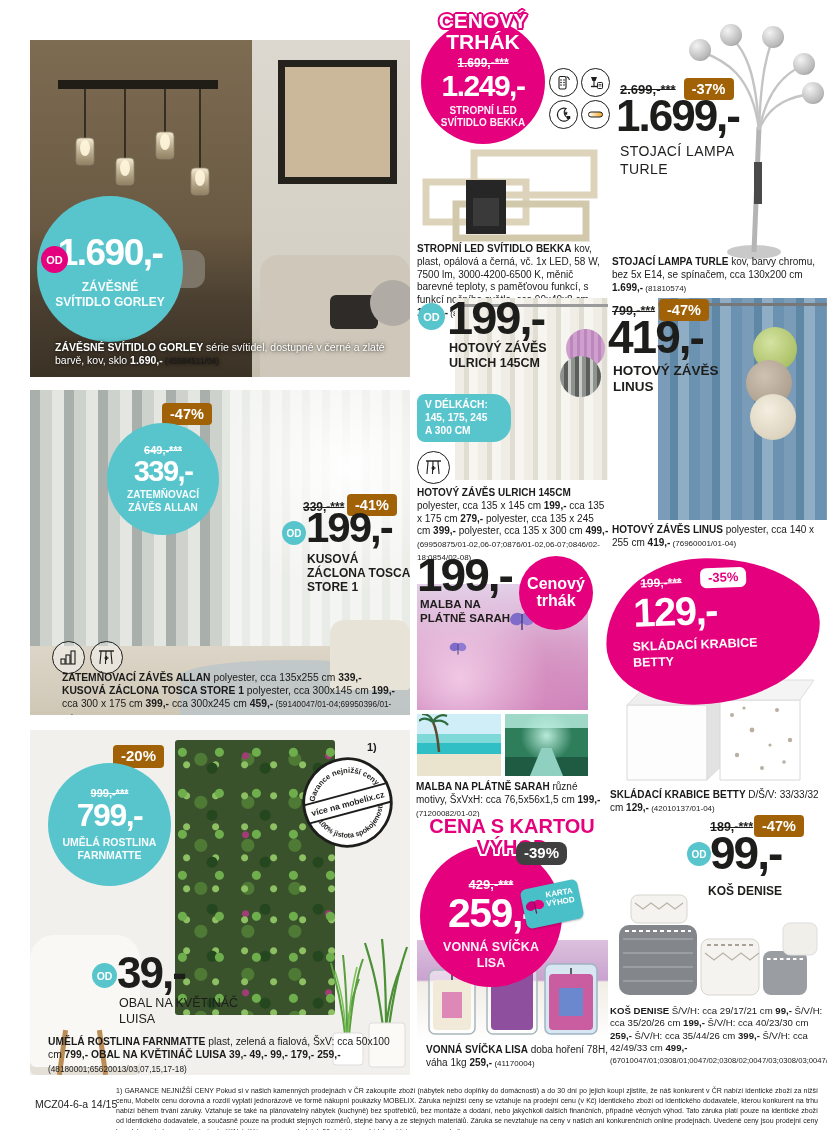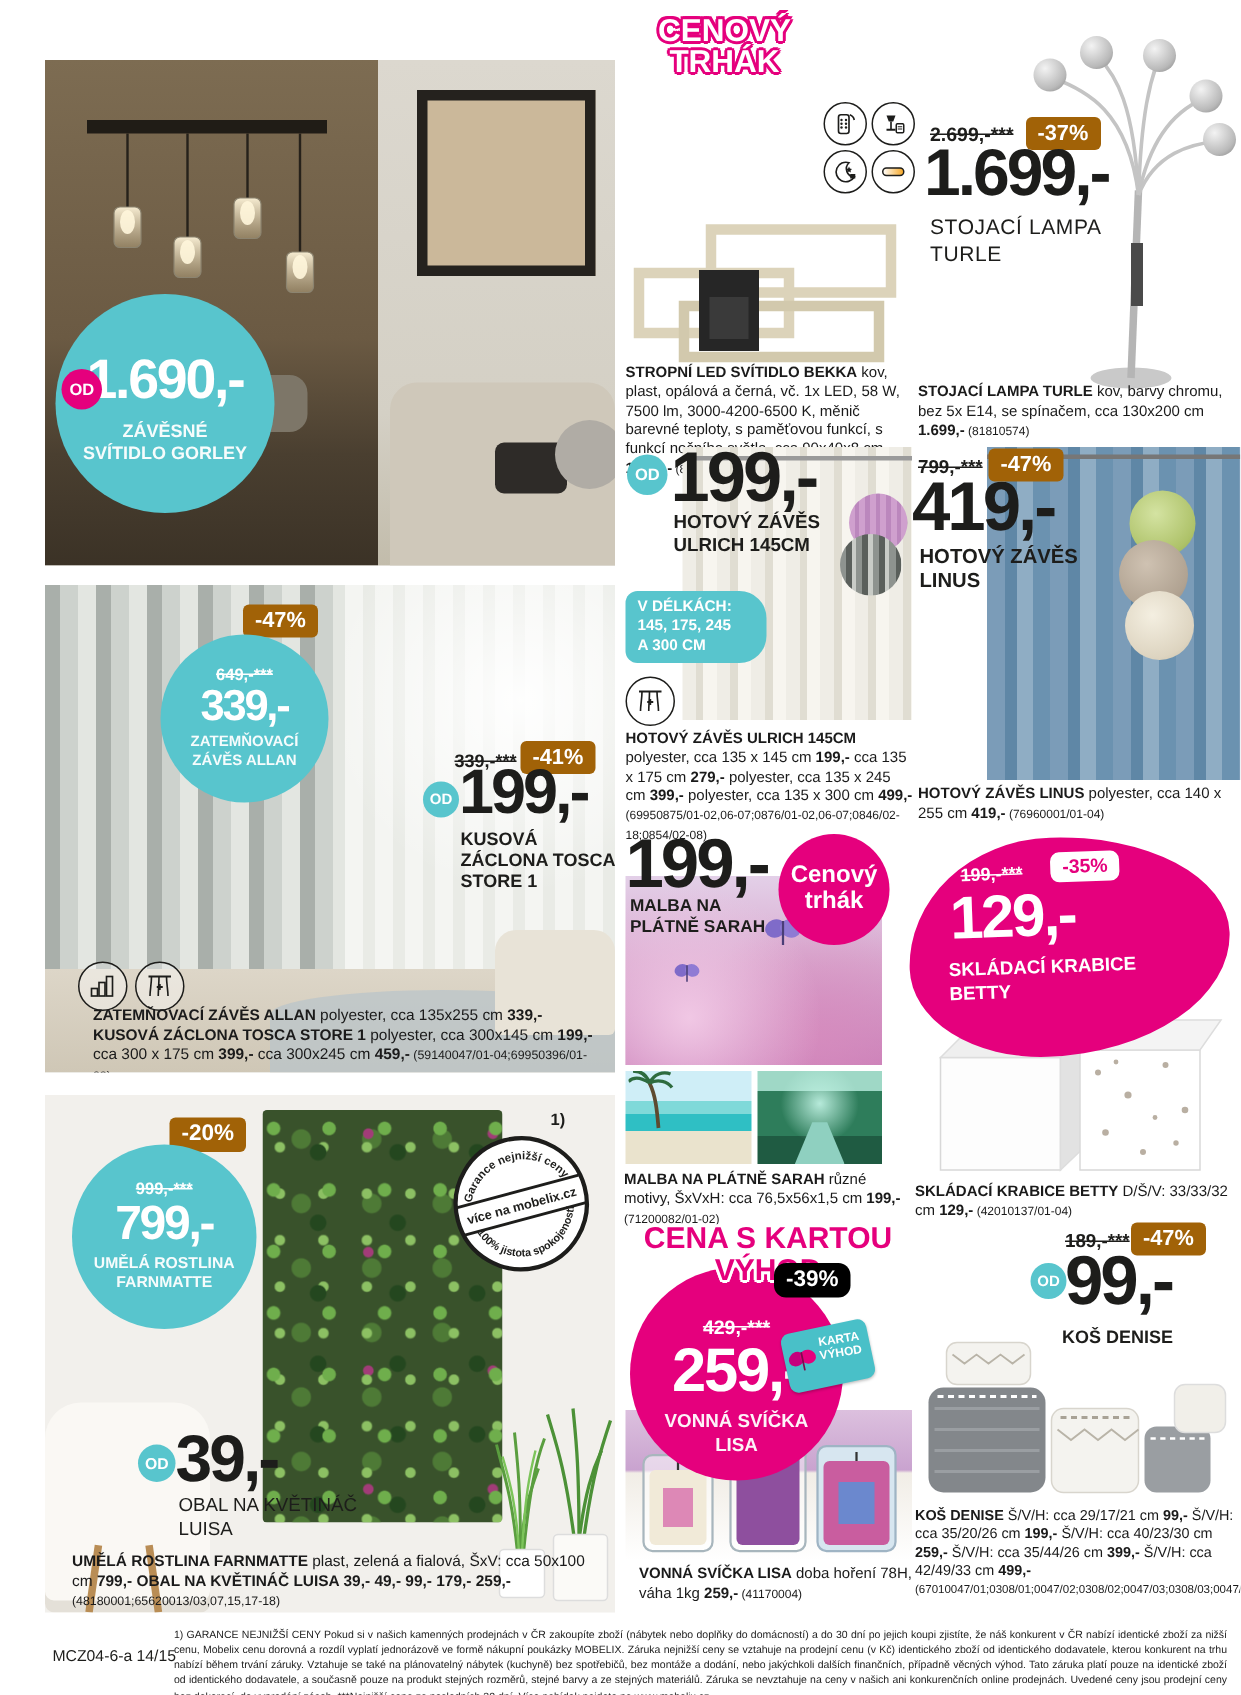--- a/index.html
+++ b/index.html
@@ -6,21 +6,21 @@
   #page{position:relative;width:827px;height:1130px;background:#fff;overflow:hidden;
         font-family:"Liberation Sans","DejaVu Sans",sans-serif;color:#1d1d1b;}
   .abs{position:absolute;}
   
   .price-xl{font-weight:bold;color:#1d1d1b;letter-spacing:-2px;line-height:.95;white-space:nowrap;}
   .old-price{font-weight:bold;text-decoration:line-through;white-space:nowrap;}
   .prod-name{font-weight:bold;color:#1d1d1b;line-height:1.18;}
   
   .pct{background:#a16207;color:#fff;font-weight:bold;font-size:14.5px;line-height:1.25;
        padding:2px 8px;border-radius:4px;display:inline-block;white-space:nowrap;}
-  .pct-teal{background:#000000;}
+  .pct-teal{background:#404040;}
   .pct-white{background:#fff;color:#e5007d;}
   .od{border-radius:50%;color:#fff;font-weight:bold;display:flex;align-items:center;
       justify-content:center;position:absolute;background:#58c5cd;}
   .od-pink{background:#e5007d;}
   
   .circle{border-radius:50%;color:#fff;text-align:center;position:absolute;
           display:flex;flex-direction:column;align-items:center;justify-content:center;}
   .c-teal{background:#58c5cd;}
   .c-pink{background:#e5007d;}
   .c-old{font-size:11px;font-weight:bold;text-decoration:line-through;}
@@ -91,22 +91,28 @@
     <div class="abs" style="left:248px;top:20px;width:105px;height:110px;background:#cbb89a;border:7px solid #25221e;"></div>
     <div class="abs" style="left:230px;top:215px;width:150px;height:122px;background:#cfc8ba;border-radius:18px 18px 0 0;"></div>
     <div class="abs" style="left:300px;top:255px;width:48px;height:34px;background:#2e2b28;border-radius:6px;"></div>
     <div class="abs" style="left:340px;top:240px;width:46px;height:46px;background:#b0aca5;border-radius:50%;"></div>
 
     <div class="circle c-teal" style="left:7px;top:156px;width:146px;height:146px;">
       <span class="od od-pink" style="left:4px;top:50px;width:27px;height:27px;font-size:11px;">OD</span>
       <div class="c-price" style="font-size:37px;margin-top:6px;">1.690,-</div>
       <div class="c-name" style="width:112px;margin-top:8px;font-size:12px;">ZÁVĚSNÉ SVÍTIDLO GORLEY</div>
     </div>
-  </div>
-
+    <div class="cap cap-light abs" style="left:25px;top:301px;width:345px;font-size:10.5px;"><span class="seg-b">ZÁVĚSNÉ SVÍTIDLO GORLEY</span><span class="seg-r"> série svítidel, dostupné v černé a zlaté barvě, kov, sklo </span><span class="seg-b">1.690,-</span><span class="seg-s">  (45584511/04)</span></div>
+  </div>
+
+  <div class="circle c-pink" style="left:421px;top:20px;width:124px;height:124px;">
+    <div class="c-old" style="margin-top:22px;font-size:12px;">1.699,-***</div>
+    <div class="c-price" style="font-size:30px;">1.249,-</div>
+    <div class="c-name" style="width:105px;margin-top:3px;font-size:10px;">STROPNÍ LED SVÍTIDLO BEKKA</div>
+  </div>
   <div class="flag-white abs" style="left:412px;top:10px;width:142px;font-size:21px;line-height:1.02;z-index:3;">CENOVÝ TRHÁK</div>
 
   <div class="ic" style="left:549px;top:68px;width:27px;height:27px;">
     <svg width="19" height="19" viewBox="0 0 19 19">
         <rect x="5" y="3.5" width="7" height="12.5" rx="1.6" fill="none" stroke="#1d1d1b" stroke-width="1.1"></rect>
         <circle cx="7" cy="7" r=".8" fill="#1d1d1b"></circle>
         <circle cx="10" cy="7" r=".8" fill="#1d1d1b"></circle>
         <circle cx="7" cy="9.5" r=".8" fill="#1d1d1b"></circle>
         <circle cx="10" cy="9.5" r=".8" fill="#1d1d1b"></circle>
         <circle cx="7" cy="12" r=".8" fill="#1d1d1b"></circle>

